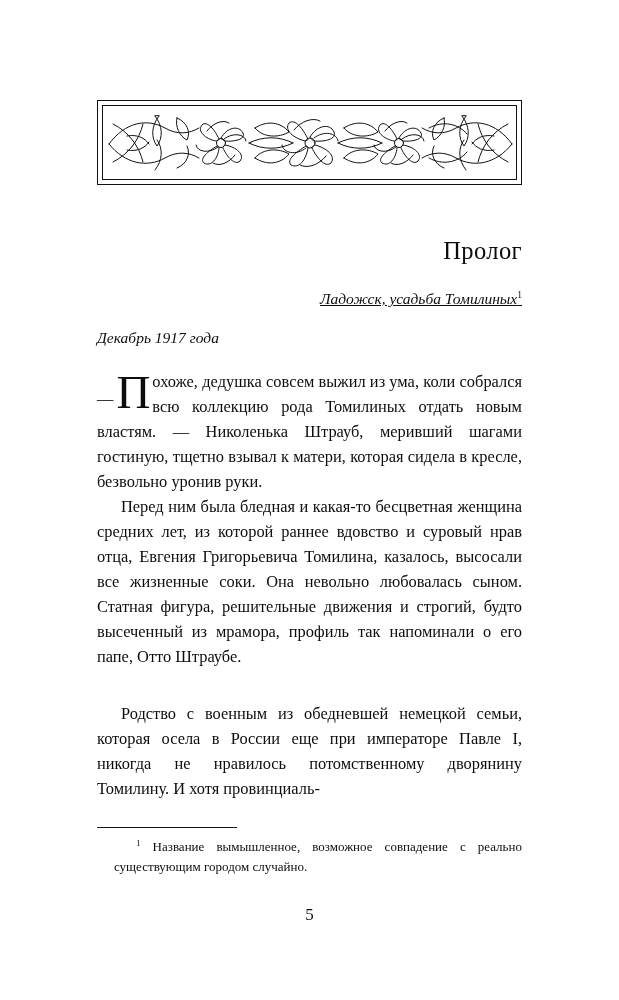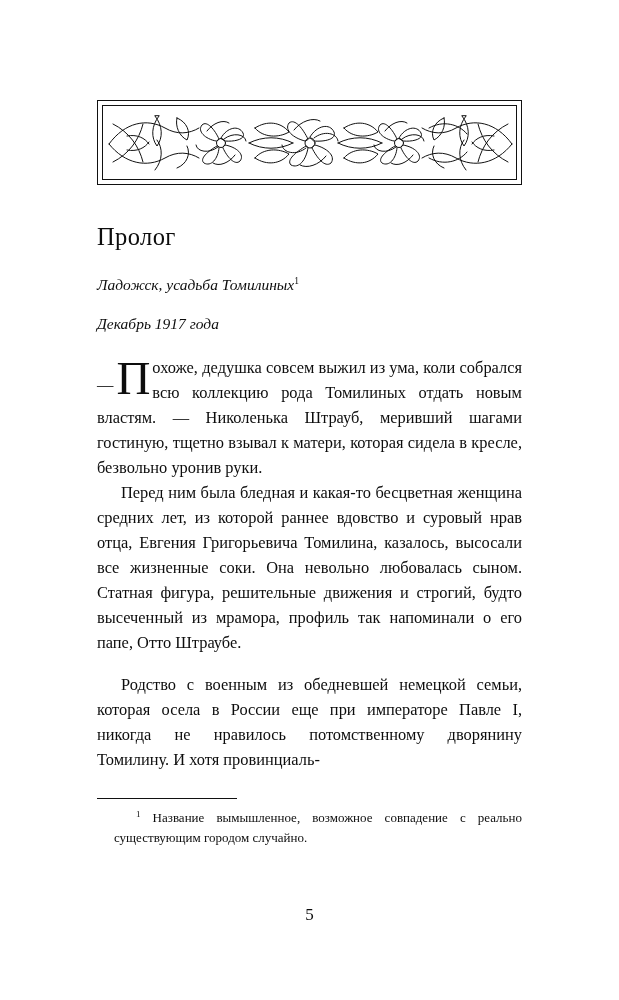--- a/index.html
+++ b/index.html
@@ -43,32 +43,33 @@
     width: 100%;
     height: 100%;
     border: 1px solid #111;
     box-sizing: border-box;
     overflow: hidden;
   }
   .ornament svg { display: block; }
 
   
   .chapter-title {
-    text-align: left;
+    text-align: right;
     font-size: 24.5px;
     letter-spacing: 0.4px;
-    margin-top: 38px;
+    margin-top: 52px;
     font-weight: normal;
   }
   .subtitle {
-    text-align: left;
+    text-align: right;
     font-style: italic;
     font-size: 15.5px;
     margin-top: 22px;
     line-height: 1.55;
+    text-decoration: underline;
   }
   .subtitle sup {
     font-size: 9.5px;
     vertical-align: super;
     font-style: normal;
   }
   .subtitle-2 {
     text-align: left;
     font-style: italic;
     font-size: 15.5px;
@@ -85,21 +86,21 @@
     hyphens: manual;
   }
   .body-text p {
     margin: 0;
     text-indent: 24px;
   }
   .body-text p.first {
     text-indent: 0;
   }
   .body-text p.gap {
-    margin-top: 17px;
+    margin-top: 32px;
   }
   .dropcap-line {
     position: relative;
     min-height: 44px;
   }
   .dropcap {
     float: left;
     font-size: 47px;
     line-height: 0.85;
     padding: 2px 2px 0 0;

